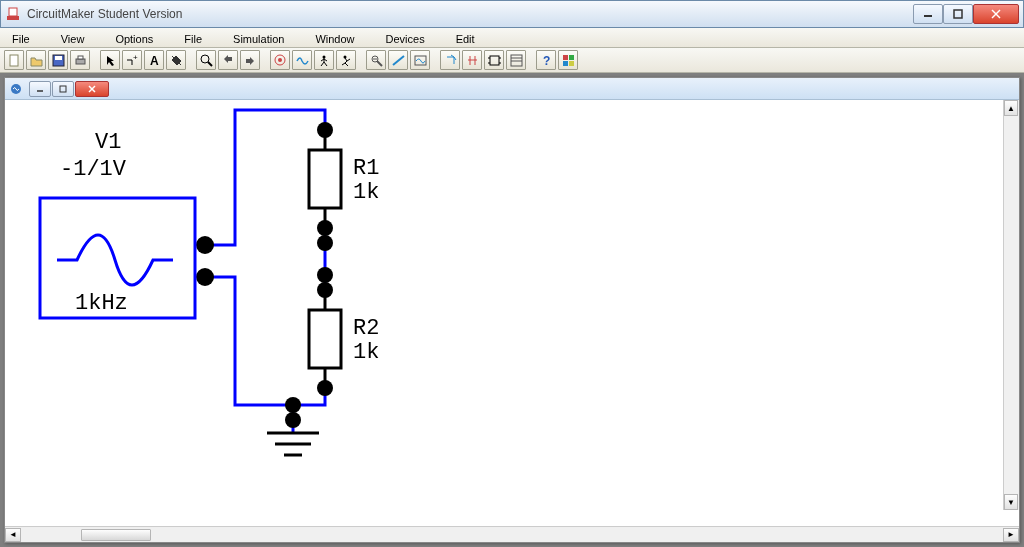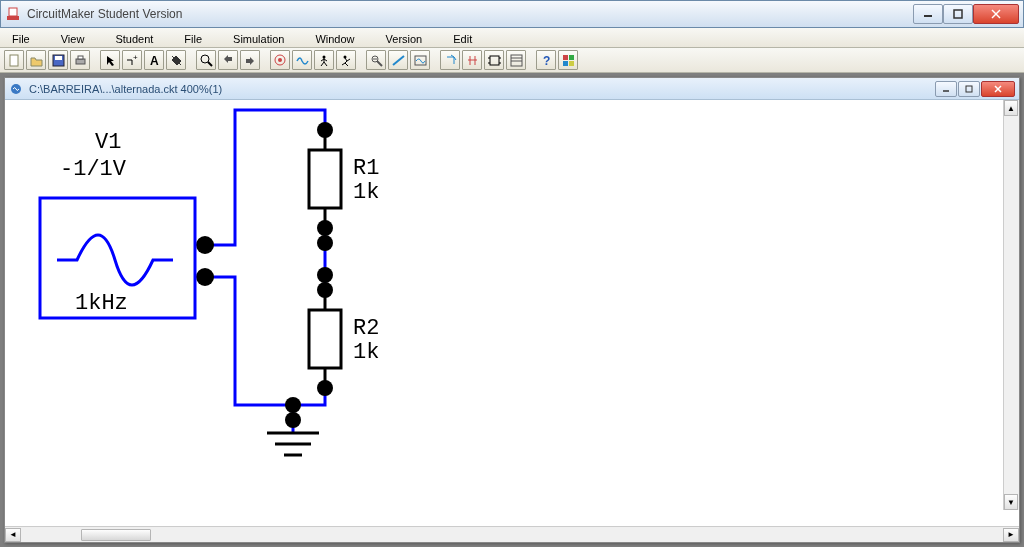--- a/index.html
+++ b/index.html
@@ -147,25 +147,25 @@
           <line x1="1" y1="1" x2="9" y2="9" stroke="#fff" stroke-width="1.5"></line>
           <line x1="9" y1="1" x2="1" y2="9" stroke="#fff" stroke-width="1.5"></line>
         </svg>
       </div>
   </div>
 </div>
 
 <div class="menubar">
   <span class="menuitem">File</span>
   <span class="menuitem">View</span>
-  <span class="menuitem">Student</span>
+  <span class="menuitem">Options</span>
   <span class="menuitem">File</span>
   <span class="menuitem">Simulation</span>
   <span class="menuitem">Window</span>
-  <span class="menuitem">Version</span>
+  <span class="menuitem">Devices</span>
   <span class="menuitem">Edit</span>
 </div>
 
 <div class="toolbar">
   <div class="tbtn">
       <svg width="13" height="13">
         <rect x="2" y="1" width="8" height="11" fill="#fff" stroke="#886" stroke-width="1"></rect>
       </svg>
     </div>
   <div class="tbtn">
@@ -317,21 +317,20 @@
 
 <div class="mdi">
   <div class="docwin">
     <div class="dtitle">
       <span class="dicon">
         <svg width="12" height="12">
             <circle cx="6" cy="6" r="5" fill="#3a79c4"></circle>
             <path d="M3 6 Q5 3 6 6 Q7 9 9 6" stroke="#fff" fill="none"></path>
           </svg>
       </span>
-      <span class="dt">C:\BARREIRA\...\alternada.ckt 400%(1)</span>
       <div class="dwbtns">
         <div class="dwbtn">
             <svg width="8" height="8">
               <line x1="1" y1="6" x2="7" y2="6" stroke="#333" stroke-width="1.5"></line>
             </svg>
           </div>
         <div class="dwbtn">
             <svg width="8" height="8">
               <rect x="1" y="1" width="6" height="6" fill="none" stroke="#333"></rect>
             </svg>

